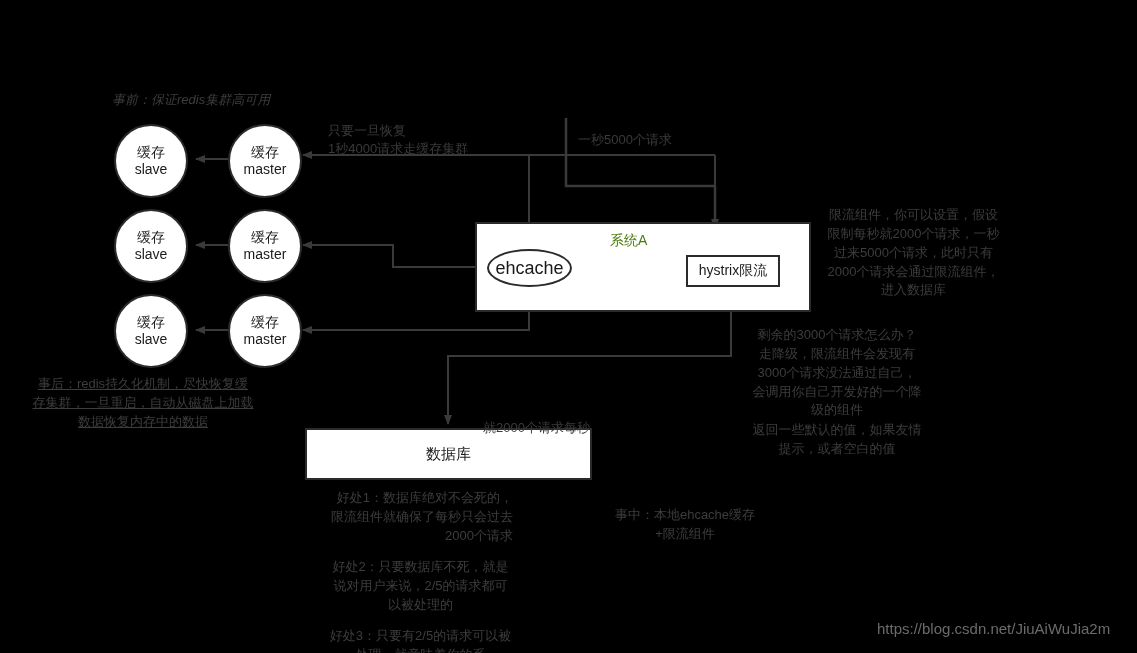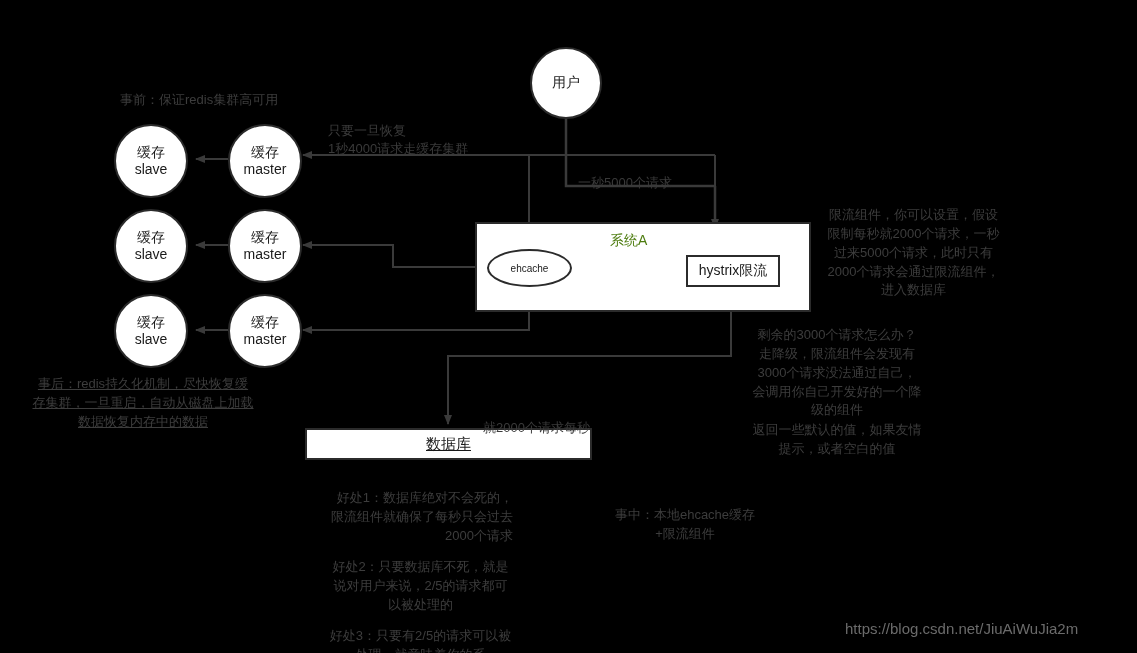--- a/index.html
+++ b/index.html
@@ -56,21 +56,21 @@
   .ellipse {
     position: absolute;
     background: #ffffff;
     border: 2px solid #2b2b2b;
     border-radius: 50%;
     box-sizing: border-box;
     display: flex;
     align-items: center;
     justify-content: center;
     color: #1a1a1a;
-    font-size: 10px;
+    font-size: 18px;
   }
   .db-box {
     position: absolute;
     background: #ffffff;
     border: 2px solid #2b2b2b;
     box-sizing: border-box;
     display: flex;
     align-items: center;
     justify-content: center;
     color: #1a1a1a;
@@ -89,20 +89,21 @@
     color: #3a3a3a;
     font-size: 13px;
     line-height: 1.4;
     white-space: pre-line;
   }
   .watermark {
     position: absolute;
     color: #6b6b6b;
     font-size: 15px;
     white-space: nowrap;
+    margin-left: 32px;
   }
   svg.wires {
     position: absolute;
     left: 0;
     top: 0;
     width: 1137px;
     height: 653px;
     pointer-events: none;
   }
 </style>
@@ -131,23 +132,20 @@
     <polyline points="529,312 529,330 303,330" fill="none" stroke="#3a3a3a" stroke-width="2" marker-end="url(#arrow)"></polyline>
 
     <polyline points="566,118 566,186 715,186" fill="none" stroke="#3a3a3a" stroke-width="2.5"></polyline>
     <line x1="715" y1="186" x2="715" y2="228" stroke="#3a3a3a" stroke-width="2.5" marker-end="url(#arrow)"></line>
 
     <polyline points="686,270 628,270 628,267 572,267" fill="none" stroke="#2b2b2b" stroke-width="2.5" marker-end="url(#arrow)"></polyline>
 
     <polyline points="731,307 731,356 448,356 448,424" fill="none" stroke="#3a3a3a" stroke-width="2" marker-end="url(#arrow)"></polyline>
   </svg>
 
-  <div class="node-circle" style="left:530px; top:47px; width:72px; height:72px;">
-    <span class="l1">用户</span>
-  </div>
 
   <div class="node-circle" style="left:114px; top:124px; width:74px; height:74px;">
     <span class="l1">缓存</span>
     <span class="l2">slave</span>
   </div>
   <div class="node-circle" style="left:228px; top:124px; width:74px; height:74px;">
     <span class="l1">缓存</span>
     <span class="l2">master</span>
   </div>
 
@@ -173,30 +171,30 @@
   <div class="sys-title" style="left:610px; top:232px;">系统A</div>
 
   <div class="ellipse" style="left:487px; top:249px; width:85px; height:38px;">
     <span>ehcache</span>
   </div>
 
   <div class="node-rect" style="left:686px; top:255px; width:94px; height:32px; font-size:14px;">
     <span>hystrix限流</span>
   </div>
 
-  <div class="db-box" style="left:305px; top:428px; width:287px; height:32px;text-decoration:underline;">
+  <div class="db-box" style="left:305px; top:428px; width:287px; height:52px;">
     <span>数据库</span>
   </div>
 
-  <div class="edge-label" style="left:578px; top:131px;margin-top:43px;">一秒5000个请求</div>
+  <div class="edge-label" style="left:578px; top:131px;">一秒5000个请求</div>
   <div class="edge-label center" style="left:328px; top:122px; width:215px; text-align:left;">只要一旦恢复
 1秒4000请求走缓存集群</div>
   <div class="edge-label" style="left:483px; top:383px;margin-top:36px;">就2000个请求每秒</div>
 
-  <div class="note" style="left:120px; top:91px;">事前：保证redis集群高可用</div>
+  <div class="note" style="left:112px; top:91px;font-style:italic;">事前：保证redis集群高可用</div>
 
 
   <div class="note center" style="left:826px; top:206px; width:175px;">限流组件，你可以设置，假设限制每秒就2000个请求，一秒过来5000个请求，此时只有2000个请求会通过限流组件，进入数据库</div>
 
   <div class="note center" style="left:752px; top:326px; width:170px;">剩余的3000个请求怎么办？走降级，限流组件会发现有3000个请求没法通过自己，会调用你自己开发好的一个降级的组件</div>
 
   <div class="note center" style="left:752px; top:421px; width:170px;">返回一些默认的值，如果友情提示，或者空白的值</div>
 
   <div class="note center" style="left:32px; top:375px; width:222px;text-decoration:underline;">事后：redis持久化机制，尽快恢复缓存集群，一旦重启，自动从磁盘上加载数据恢复内存中的数据</div>
 

